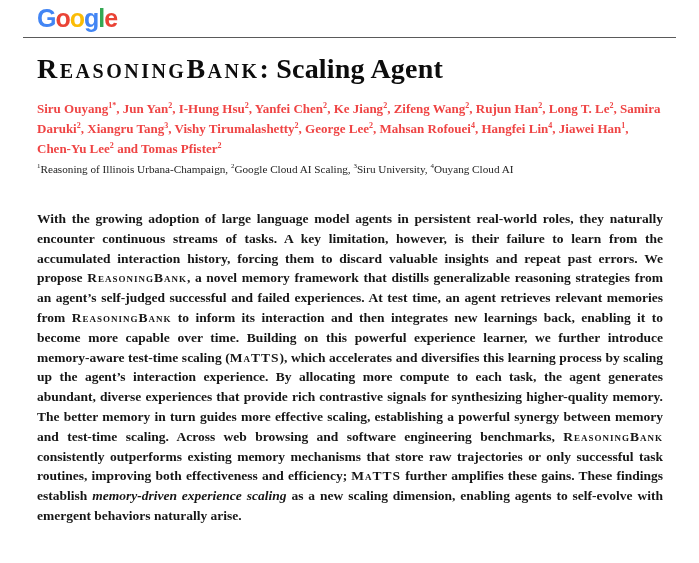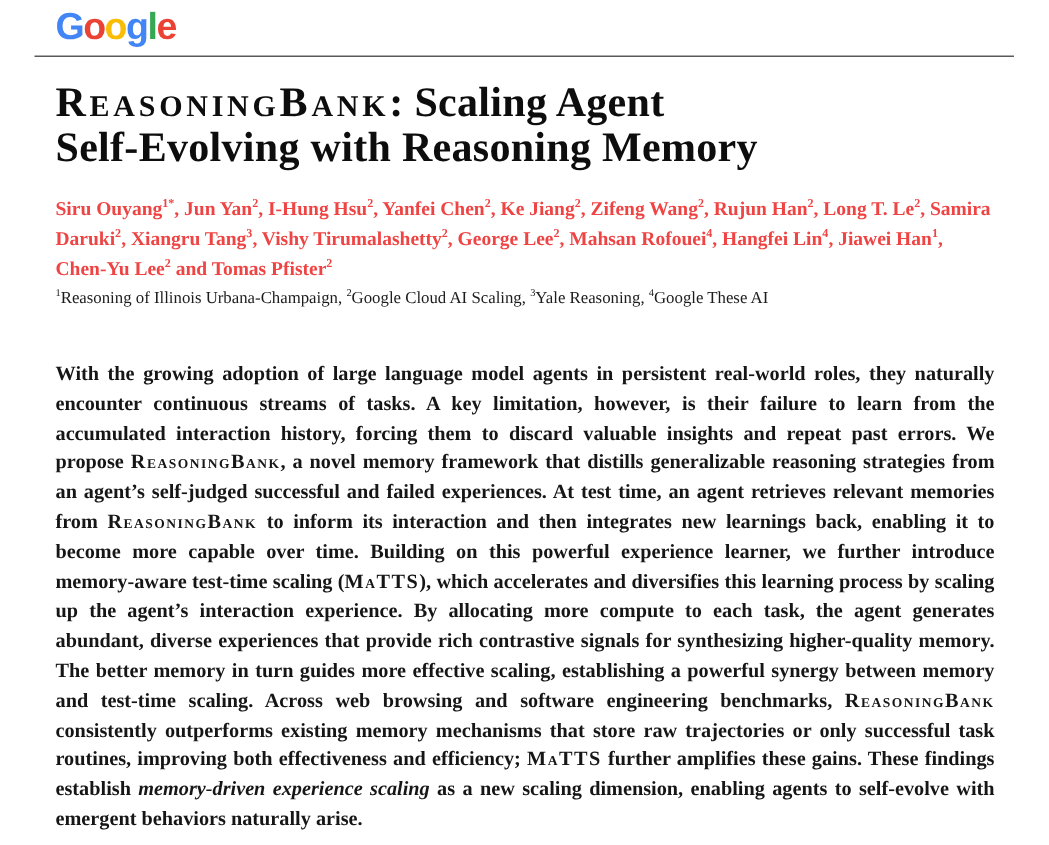--- a/index.html
+++ b/index.html
@@ -85,23 +85,22 @@
 <div class="page">
 
   <div class="logo"><span style="color: rgb(66, 133, 244);">G</span><span style="color: rgb(234, 67, 53);">o</span><span style="color: rgb(251, 188, 5);">o</span><span style="color: rgb(66, 133, 244);">g</span><span style="color: rgb(52, 168, 83);">l</span><span style="color: rgb(234, 67, 53);">e</span></div>
 
   <div class="rule"></div>
 
   <div class="content">
 
     <h1 class="title">
         <span class="tline"><span class="tsc">ReasoningBank</span><span>: Scaling Agent</span></span>
-        <span class="tline">Self-Evolving with Reasoning Memory</span>
       </h1>
 
     <p class="authors"><span class="author"><span></span><span>Siru Ouyang</span><sup>1*</sup></span><span class="author"><span>, </span><span>Jun Yan</span><sup>2</sup></span><span class="author"><span>, </span><span>I-Hung Hsu</span><sup>2</sup></span><span class="author"><span>, </span><span>Yanfei Chen</span><sup>2</sup></span><span class="author"><span>, </span><span>Ke Jiang</span><sup>2</sup></span><span class="author"><span>, </span><span>Zifeng Wang</span><sup>2</sup></span><span class="author"><span>, </span><span>Rujun Han</span><sup>2</sup></span><span class="author"><span>, </span><span>Long T. Le</span><sup>2</sup></span><span class="author"><span>, </span><span>Samira Daruki</span><sup>2</sup></span><span class="author"><span>, </span><span>Xiangru Tang</span><sup>3</sup></span><span class="author"><span>, </span><span>Vishy Tirumalashetty</span><sup>2</sup></span><span class="author"><span>, </span><span>George Lee</span><sup>2</sup></span><span class="author"><span>, </span><span>Mahsan Rofouei</span><sup>4</sup></span><span class="author"><span>, </span><span>Hangfei Lin</span><sup>4</sup></span><span class="author"><span>, </span><span>Jiawei Han</span><sup>1</sup></span><span class="author"><span>, </span><span>Chen-Yu Lee</span><sup>2</sup></span><span class="author"><span> and </span><span>Tomas Pfister</span><sup>2</sup></span></p>
 
-    <p class="affils"><span class="affil"><span></span><sup>1</sup><span>Reasoning of Illinois Urbana-Champaign</span></span><span class="affil"><span>, </span><sup>2</sup><span>Google Cloud AI Scaling</span></span><span class="affil"><span>, </span><sup>3</sup><span>Yale Reasoning</span></span><span class="affil"><span>, </span><sup>4</sup><span>Google These AI</span></span></p>
+    <p class="affils"><span class="affil"><span></span><sup>1</sup><span>Reasoning of Illinois Urbana-Champaign</span></span><span class="affil"><span>, </span><sup>2</sup><span>Google Cloud AI Scaling</span></span><span class="affil"><span>, </span><sup>3</sup><span>Siru University</span></span><span class="affil"><span>, </span><sup>4</sup><span>Ouyang Cloud AI</span></span></p>
 
     <p class="abstract"><span>With the growing adoption of large language model agents in persistent real-world roles, they naturally encounter continuous streams of tasks. A key limitation, however, is their failure to learn from the accumulated interaction history, forcing them to discard valuable insights and repeat past errors. We propose </span><span class="sc">ReasoningBank</span><span>, a novel memory framework that distills generalizable reasoning strategies from an agent’s self-judged successful and failed experiences. At test time, an agent retrieves relevant memories from </span><span class="sc">ReasoningBank</span><span> to inform its interaction and then integrates new learnings back, enabling it to become more capable over time. Building on this powerful experience learner, we further introduce memory-aware test-time scaling (</span><span class="sc">MaTTS</span><span>), which accelerates and diversifies this learning process by scaling up the agent’s interaction experience. By allocating more compute to each task, the agent generates abundant, diverse experiences that provide rich contrastive signals for synthesizing higher-quality memory. The better memory in turn guides more effective scaling, establishing a powerful synergy between memory and test-time scaling. Across web browsing and software engineering benchmarks, </span><span class="sc">ReasoningBank</span><span> consistently outperforms existing memory mechanisms that store raw trajectories or only successful task routines, improving both effectiveness and efficiency; </span><span class="sc">MaTTS</span><span> further amplifies these gains. These findings establish </span><span class="it">memory-driven experience scaling</span><span> as a new scaling dimension, enabling agents to self-evolve with emergent behaviors naturally arise.</span></p>
 
   </div>
 </div>
 
 </body></html>

